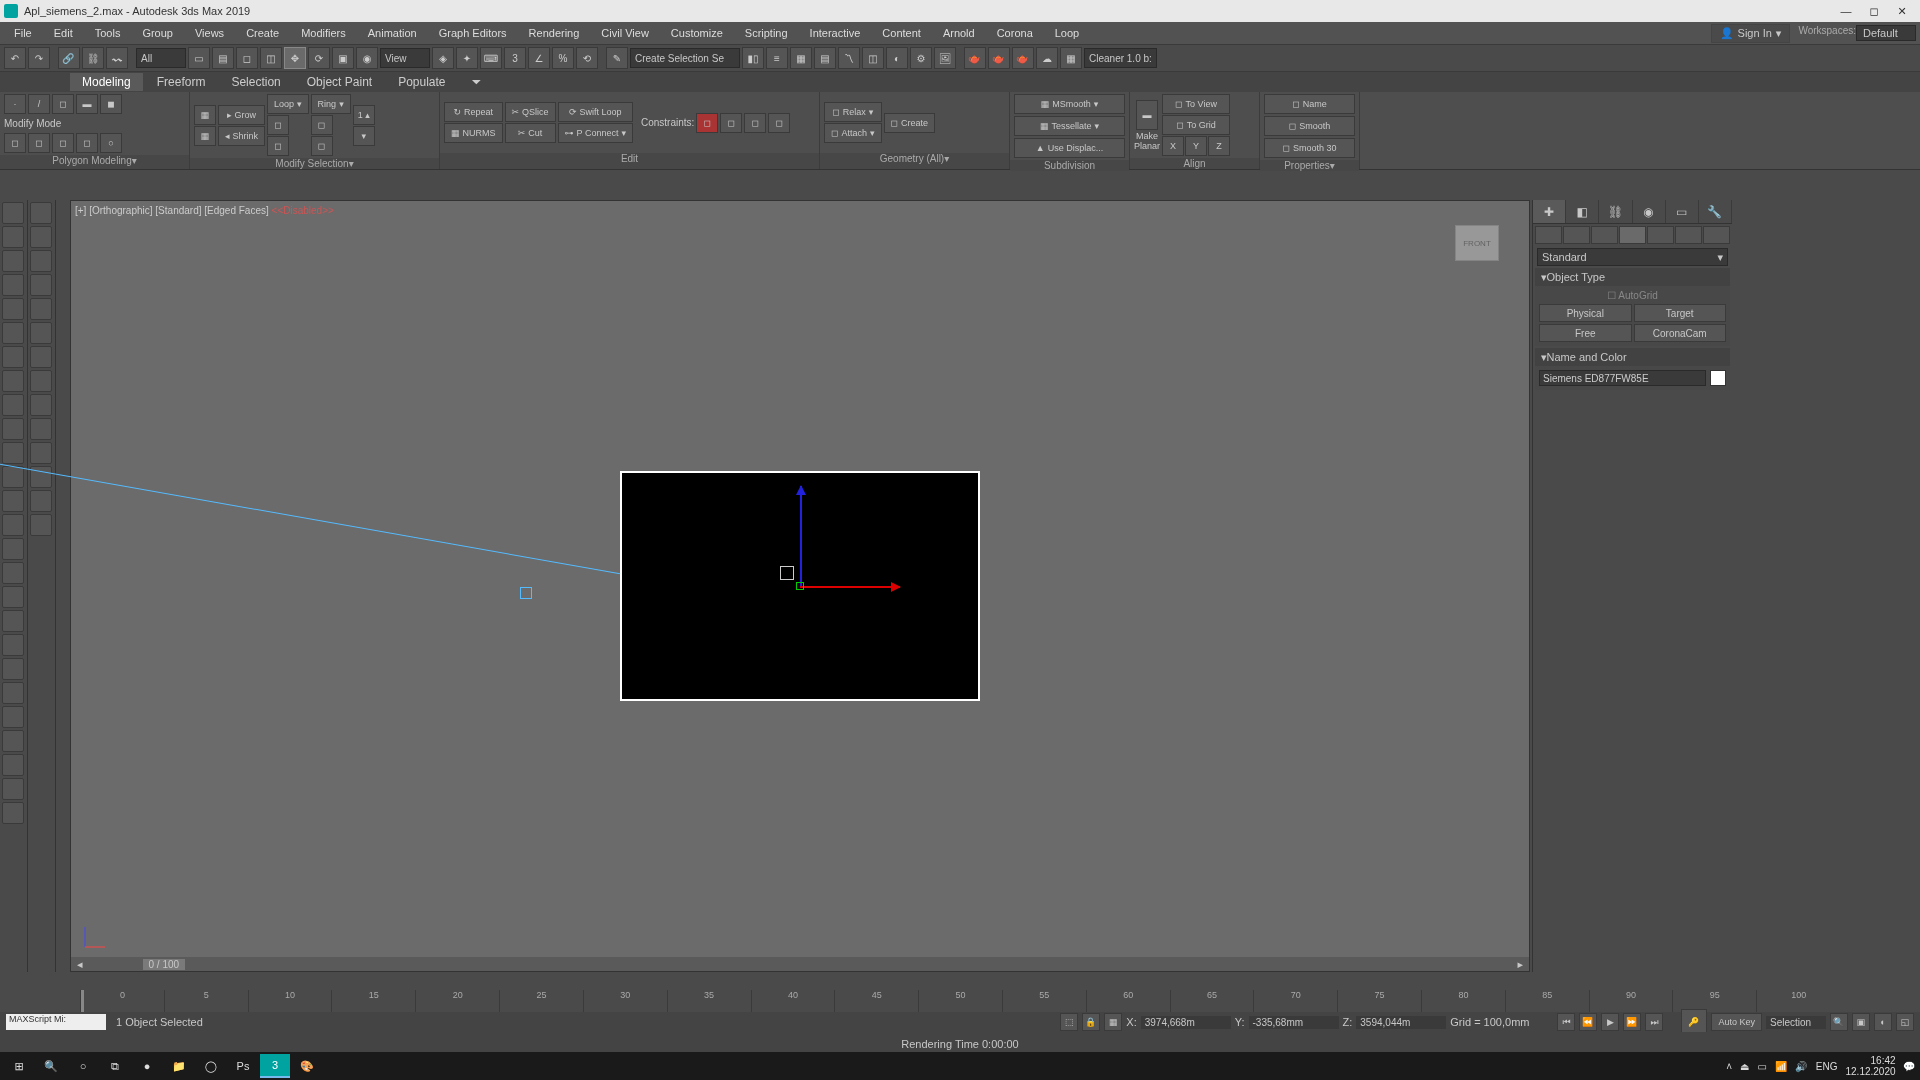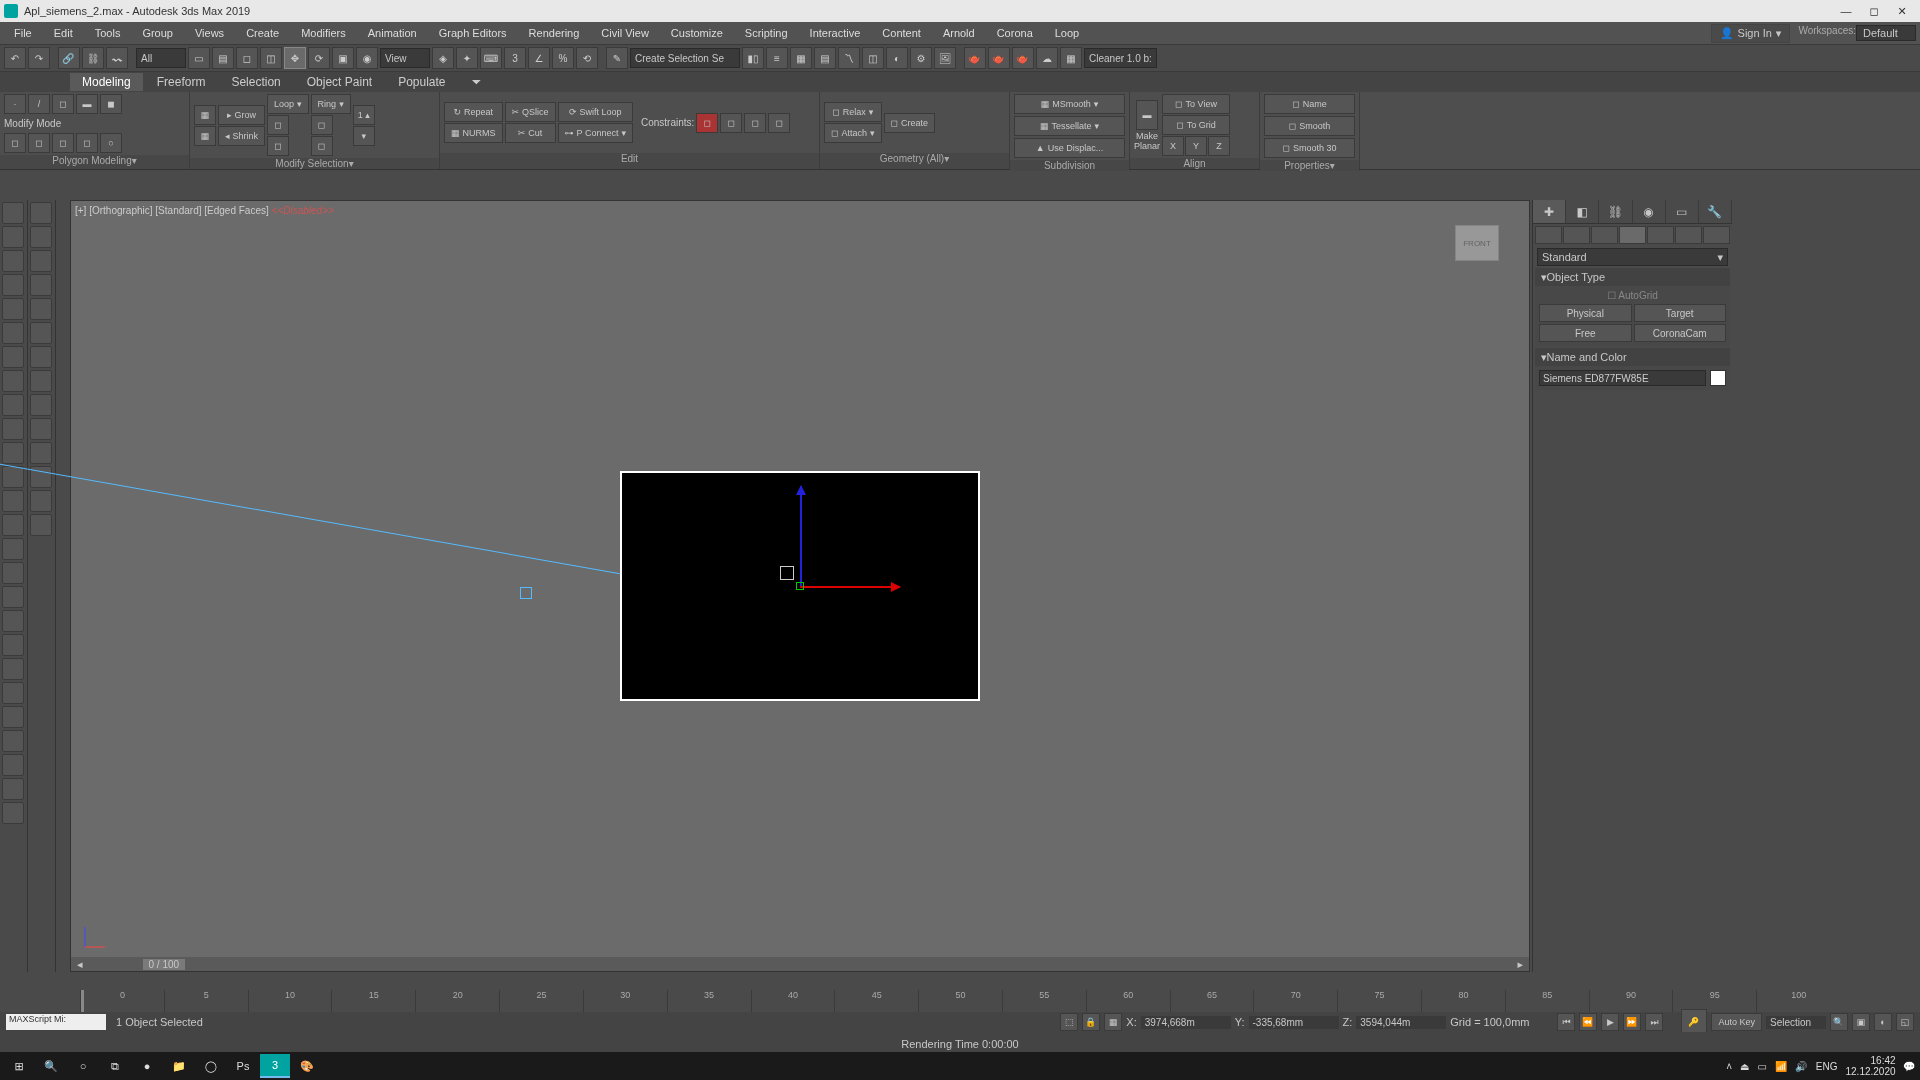--- a/index.html
+++ b/index.html
@@ -38,21 +38,21 @@
 .rpanel { border-right: 1px solid #3c3c3c; display: flex; flex-direction: column; }
 .rpanel .body { flex: 1; display: flex; align-items: center; padding: 2px 4px; gap: 2px; }
 .rpanel .foot { height: 16px; text-align: center; font-size: 10px; color: #aaa; display: flex; align-items: flex-start; justify-content: center; background: #474747; }
 .rbtn { width: 22px; height: 20px; background: #555; border: 1px solid #3a3a3a; display: flex; align-items: center; justify-content: center; font-size: 9px; }
 .rbtn.wide { width: auto; padding: 0 6px; gap: 3px; }
 .col { display: flex; flex-direction: column; gap: 1px; }
 
 
 .workspace { position: absolute; top: 200px; left: 70px; right: 390px; bottom: 108px; background: #6b6b6b; border: 1px solid #333; }
 .vp-label { position: absolute; top: 4px; left: 4px; color: #ccc; font-size: 10px; }
-.vp-label .dis { color: #cc5555; font-style: italic; }
+.vp-label .dis { color: #cc5555; }
 .viewcube { position: absolute; top: 24px; right: 30px; width: 44px; height: 36px; background: #ddd; opacity: 0.4; border: 1px solid #aaa; display:flex; align-items:center; justify-content:center; font-size:8px; color:#555;}
 .axis-tripod { position: absolute; bottom: 20px; left: 10px; width: 30px; height: 30px; }
 .scene { position: absolute; top: 50%; left: 50%; transform: translate(-50%,-50%); }
 .scene .frame { width: 360px; height: 230px; background: #000; border: 2px solid #fff; position: relative; }
 .scene .gizmo { position: absolute; top: 50%; left: 50%; }
 .scene .gizmo .xaxis { position: absolute; width: 100px; height: 2px; background: #d00; top: 0; left: 0; }
 .scene .gizmo .xaxis::after { content:''; position:absolute; right:-6px; top:-4px; border:5px solid transparent; border-left:10px solid #d00;}
 .scene .gizmo .zaxis { position: absolute; width: 2px; height: 100px; background: #22d; bottom: 0; left: 0; }
 .scene .gizmo .zaxis::after { content:''; position:absolute; top:-6px; left:-4px; border:5px solid transparent; border-bottom:10px solid #22d;}
 .scene .gizmo .yaxis { position: absolute; width: 8px; height: 8px; border: 1px solid #0c0; top: -4px; left: -4px; }

